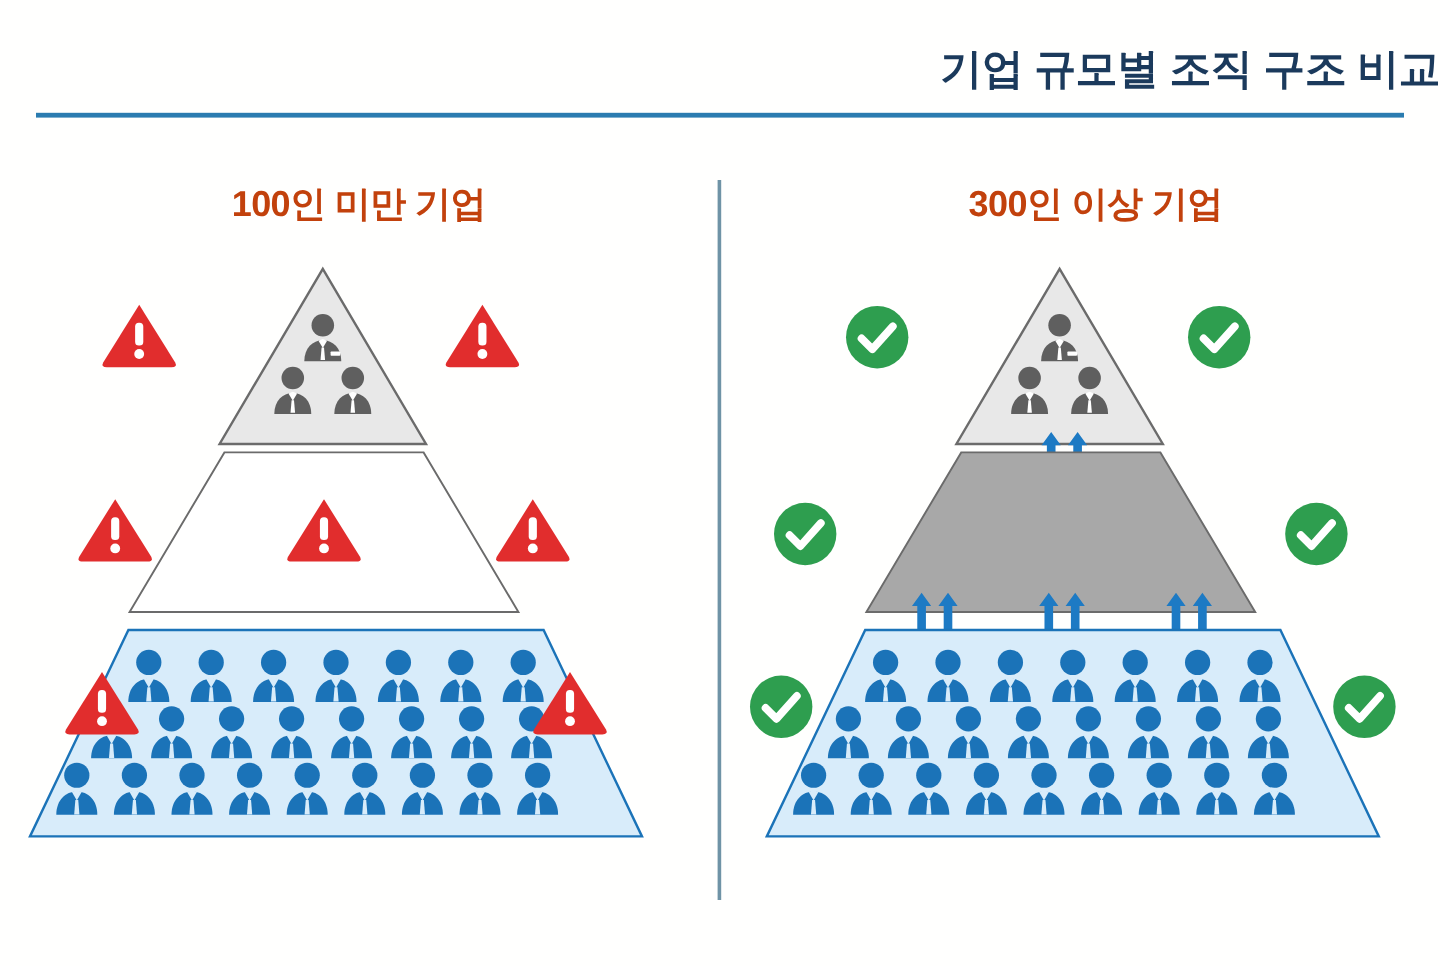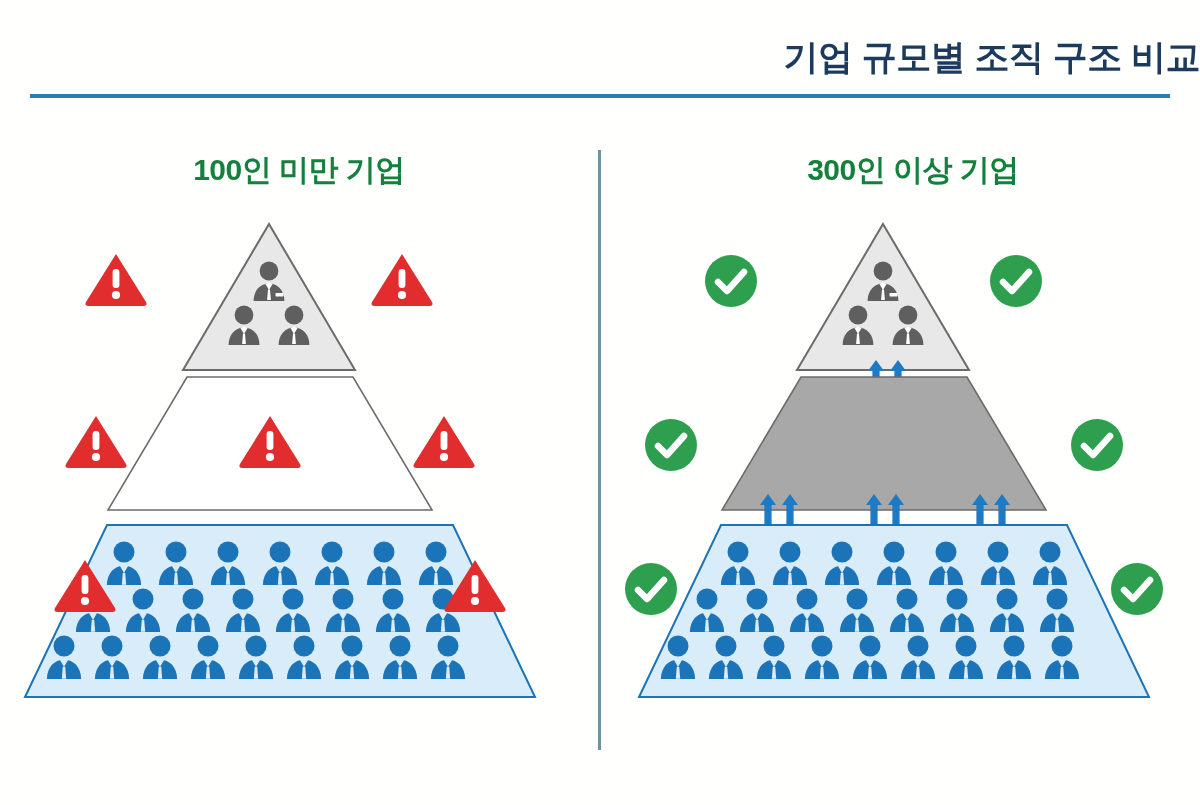--- a/index.html
+++ b/index.html
@@ -33,21 +33,21 @@
 
   
   .panel { position: absolute; top: 120px; width: 598px; height: 680px; }
   .panel.left  { left: 0; }
   .panel.right { left: 614px; }
 
   .panel-heading {
     position: absolute; top: 30px; left: 0; width: 100%;
     text-align: center;
     font-size: 30px; font-weight: 700; letter-spacing: -0.5px;
-    color: #15803d;
+    color: #c2410c;
     white-space: nowrap;
   }
 
   
   .pyramid { position: absolute; top: 100px; left: 0; width: 598px; height: 580px; }
 
   .tier { position: absolute; }
   .tier svg { display: block; overflow: visible; }
 
   

